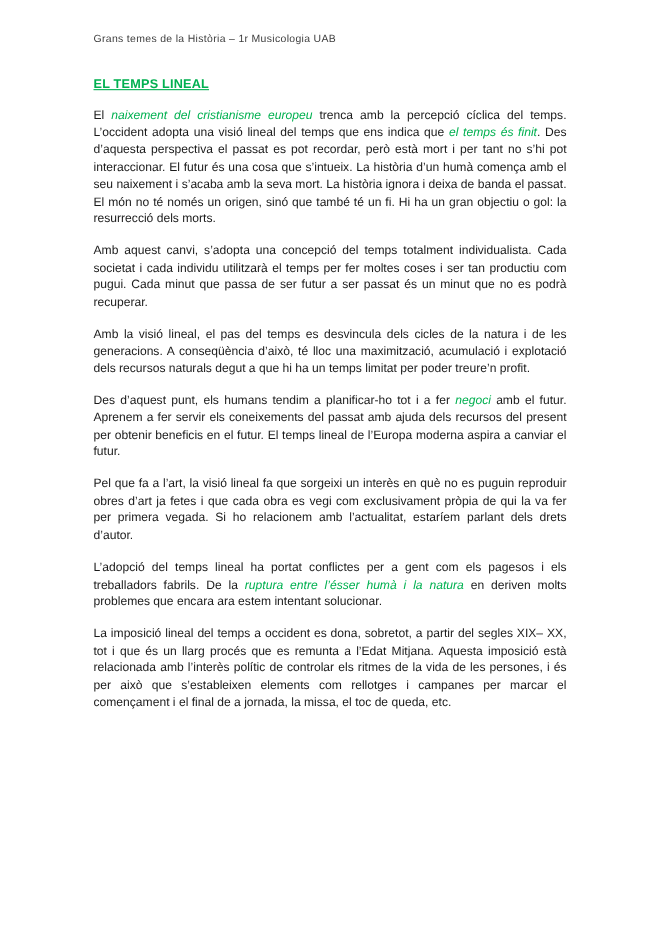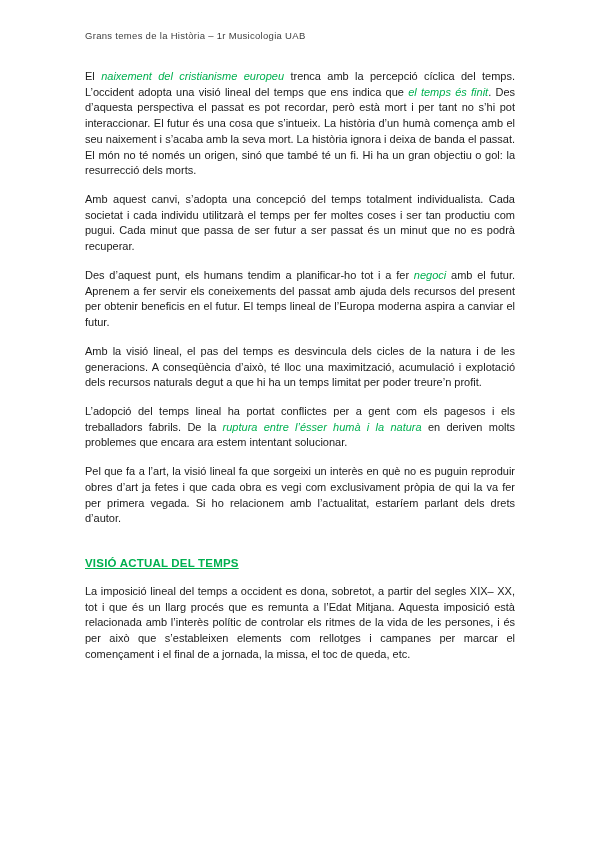--- a/index.html
+++ b/index.html
@@ -48,25 +48,25 @@
   }
 </style>
 </head>
 <body>
 
 <div class="page">
 
   <div class="doc-header">Grans temes de la Història – 1r Musicologia UAB</div>
 
 
+  <h2 class="section-heading">EL TEMPS LINEAL</h2>
 
   <p class="para"><span>El </span><span class="green">naixement del cristianisme europeu</span><span> trenca amb la percepció cíclica del temps. L’occident adopta una visió lineal del temps que ens indica que </span><span class="green">el temps és finit</span><span>. Des d’aquesta perspectiva el passat es pot recordar, però està mort i per tant no s’hi pot interaccionar. El futur és una cosa que s’intueix. La història d’un humà comença amb el seu naixement i s’acaba amb la seva mort. La història ignora i deixa de banda el passat. El món no té només un origen, sinó que també té un fi. Hi ha un gran objectiu o gol: la resurrecció dels morts.</span></p>
   <p class="para"><span>Amb aquest canvi, s’adopta una concepció del temps totalment individualista. Cada societat i cada individu utilitzarà el temps per fer moltes coses i ser tan productiu com pugui. Cada minut que passa de ser futur a ser passat és un minut que no es podrà recuperar.</span></p>
+  <p class="para"><span>Amb la visió lineal, el pas del temps es desvincula dels cicles de la natura i de les generacions. A conseqüència d’això, té lloc una maximització, acumulació i explotació dels recursos naturals degut a que hi ha un temps limitat per poder treure’n profit.</span></p>
   <p class="para"><span>Des d’aquest punt, els humans tendim a planificar-ho tot i a fer </span><span class="green">negoci</span><span> amb el futur. Aprenem a fer servir els coneixements del passat amb ajuda dels recursos del present per obtenir beneficis en el futur. El temps lineal de l’Europa moderna aspira a canviar el futur.</span></p>
-  <p class="para"><span>Amb la visió lineal, el pas del temps es desvincula dels cicles de la natura i de les generacions. A conseqüència d’això, té lloc una maximització, acumulació i explotació dels recursos naturals degut a que hi ha un temps limitat per poder treure’n profit.</span></p>
+  <p class="para"><span>Pel que fa a l’art, la visió lineal fa que sorgeixi un interès en què no es puguin reproduir obres d’art ja fetes i que cada obra es vegi com exclusivament pròpia de qui la va fer per primera vegada. Si ho relacionem amb l’actualitat, estaríem parlant dels drets d’autor.</span></p>
   <p class="para"><span>L’adopció del temps lineal ha portat conflictes per a gent com els pagesos i els treballadors fabrils. De la </span><span class="green">ruptura entre l’ésser humà i la natura</span><span> en deriven molts problemes que encara ara estem intentant solucionar.</span></p>
-  <p class="para"><span>Pel que fa a l’art, la visió lineal fa que sorgeixi un interès en què no es puguin reproduir obres d’art ja fetes i que cada obra es vegi com exclusivament pròpia de qui la va fer per primera vegada. Si ho relacionem amb l’actualitat, estaríem parlant dels drets d’autor.</span></p>
 
-  <h2 class="section-heading">VISIÓ ACTUAL DEL TEMPS</h2>
 
   <p class="para"><span>La imposició lineal del temps a occident es dona, sobretot, a partir del segles XIX– XX, tot i que és un llarg procés que es remunta a l’Edat Mitjana. Aquesta imposició està relacionada amb l’interès polític de controlar els ritmes de la vida de les persones, i és per això que s’estableixen elements com rellotges i campanes per marcar el començament i el final de a jornada, la missa, el toc de queda, etc.</span></p>
 
 </div>
 
 </body></html>

